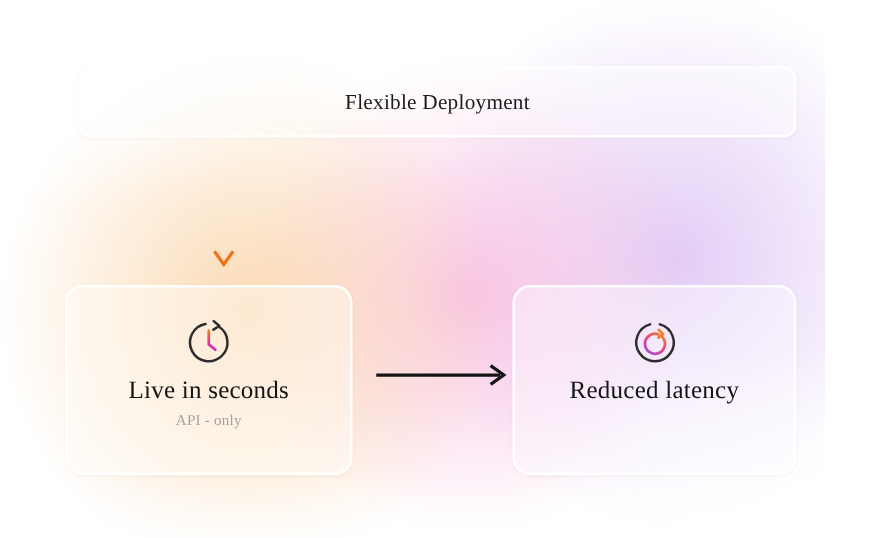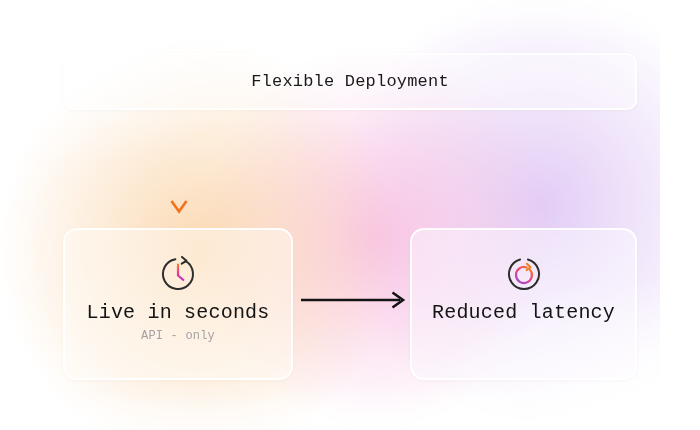--- a/index.html
+++ b/index.html
@@ -1,20 +1,20 @@
 <!DOCTYPE html>
 <html><head>
 <meta charset="utf-8">
 <style>
   html,body{margin:0;padding:0;background:#fff;}
   .canvas{
     position:relative;
     width:660px;height:430px;
     overflow:hidden;
-    font-family:Liberation Mono, monospace;
+    font-family:Liberation Serif, serif;
     background:
       radial-gradient(ellipse 60% 55% at 8% 6%, rgba(255,255,255,1) 0%, rgba(255,255,255,0) 60%),
       radial-gradient(ellipse 55% 50% at 96% 94%, rgba(255,255,255,0.95) 0%, rgba(255,255,255,0) 58%),
       linear-gradient(to bottom, rgba(255,255,255,0.55) 0%, rgba(255,255,255,0) 10%, rgba(255,255,255,0) 90%, rgba(255,255,255,0.6) 100%),
       radial-gradient(ellipse 42% 68% at 30% 58%, rgba(250,211,166,0.85) 0%, rgba(250,211,166,0) 72%),
       radial-gradient(ellipse 38% 62% at 57% 55%, rgba(249,192,225,0.9) 0%, rgba(249,192,225,0) 72%),
       radial-gradient(ellipse 44% 70% at 82% 48%, rgba(223,199,245,0.9) 0%, rgba(223,199,245,0) 72%),
       #ffffff;
   }
   .node{
@@ -29,21 +29,21 @@
     display:flex;align-items:center;justify-content:center;
   }
   .node-top .label{
     font-size:17px;font-weight:500;color:#1a1a1a;letter-spacing:0.2px;
   }
   .node-card{
     width:230px;height:152px;border-radius:14px;
     display:flex;flex-direction:column;align-items:center;justify-content:flex-start;
     padding-top:24px;
   }
-  .node-left{left:63px;top:228px;background:rgba(255,253,248,0.45);}
+  .node-left{left:52px;top:228px;background:rgba(255,253,248,0.45);}
   .node-right{left:410px;top:228px;width:227px;background:rgba(253,251,255,0.45);}
   .node-card .icon{width:40px;height:40px;}
   .node-card .title{
     margin-top:7px;font-size:20px;font-weight:500;color:#141414;letter-spacing:0.2px;
   }
   .node-card .subtitle{
     margin-top:5px;font-size:12px;color:#a5a0a6;letter-spacing:0.2px;
   }
   .connectors{position:absolute;left:0;top:0;pointer-events:none;}
 </style>

